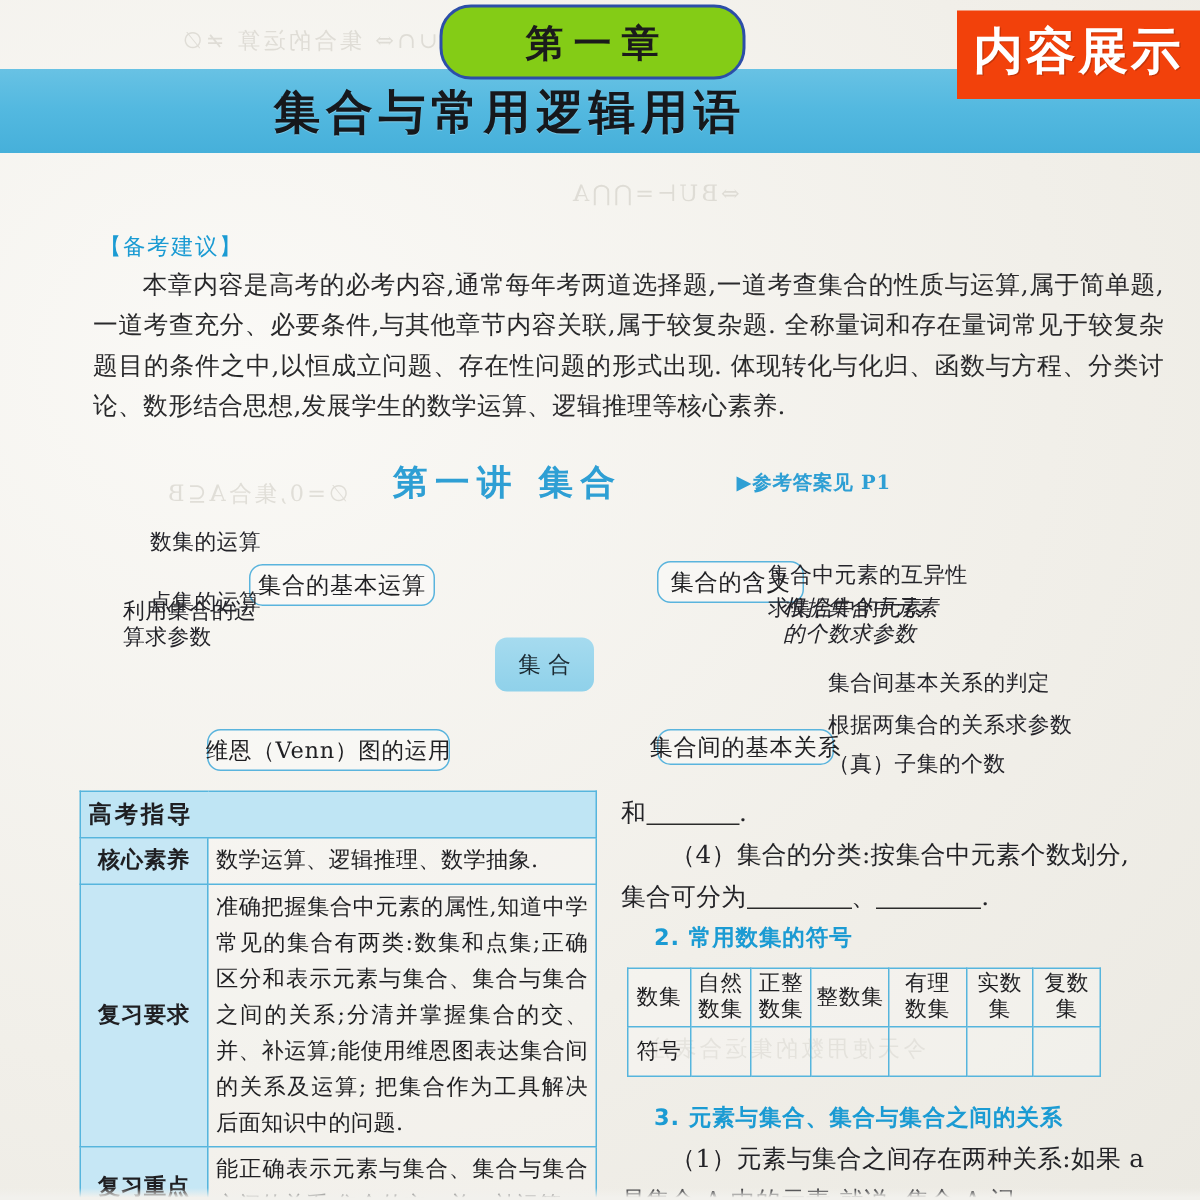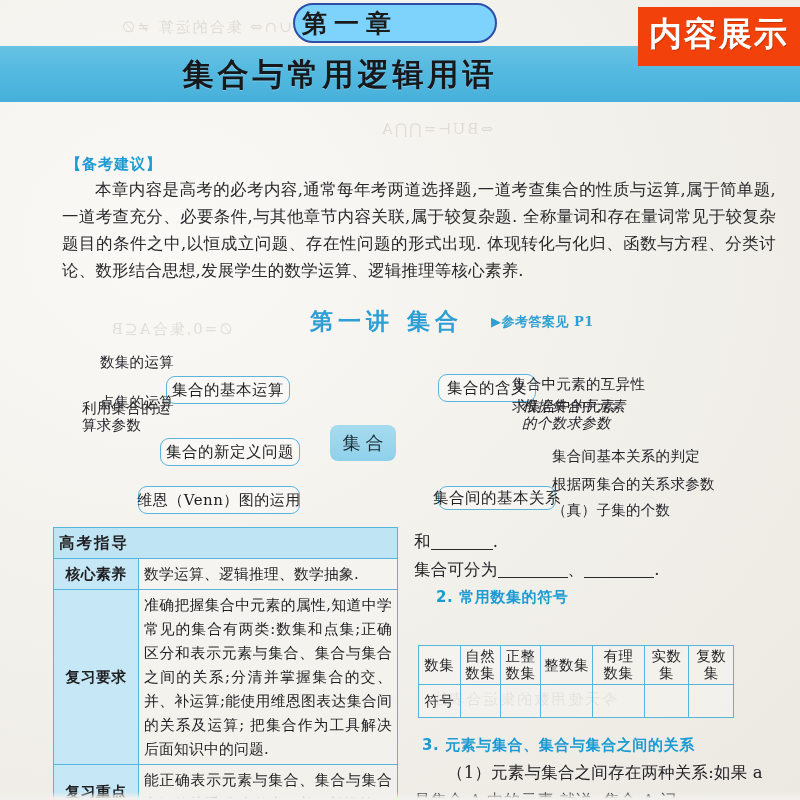--- a/index.html
+++ b/index.html
@@ -17,23 +17,23 @@
   }
   
   .bleed{
     position:absolute;color:#c9c6bd;opacity:.5;
     font-size:15px;letter-spacing:2px;white-space:nowrap;
     transform:scaleX(-1);pointer-events:none;user-select:none;
   }
 
   
   .chapter-pill{
-    position:absolute;left:293px;top:3px;width:204px;height:40px;
-    border:2.5px solid #2c4ea8;border-radius:21px;background:#7dd3fc;
-    display:flex;align-items:center;justify-content:flex-start;
+    position:absolute;left:293px;top:3px;width:204px;height:50px;
+    border:2.5px solid #2c4ea8;border-radius:21px;background:#84cc16;
+    display:flex;align-items:center;justify-content:center;
     box-sizing:border-box;z-index:6;
   }
   .chapter-pill span{
     font-family:"DejaVu Sans","Liberation Sans",sans-serif;
     font-weight:bold;font-size:25px;color:#1b1b1b;letter-spacing:7px;
     text-indent:7px;
   }
   .blue-band{
     position:absolute;left:0;top:46px;width:800px;height:56px;
     background:linear-gradient(180deg,#68c2e4 0%,#54b9e0 45%,#46b0da 100%);
@@ -56,52 +56,52 @@
   .badge span{
     font-family:"DejaVu Sans","Liberation Sans",sans-serif;
     font-weight:bold;font-size:33px;color:#fff;letter-spacing:2px;
     text-shadow:1px 1px 0 rgba(0,0,0,.18);
   }
 
   
   .intro-label{
     position:absolute;left:66px;top:155px;z-index:4;
     font-family:"DejaVu Sans","Liberation Sans",sans-serif;
-    font-weight:bold;font-size:15px;color:#1b9bd3;letter-spacing:1px;
+    font-weight:normal;font-size:15px;color:#1b9bd3;letter-spacing:1px;
   }
   .intro-body{
     position:absolute;left:62px;top:176px;width:714px;z-index:4;
     font-size:16.5px;line-height:27px;color:#29292b;
     text-align:justify;text-indent:33px;letter-spacing:.2px;
   }
 
   
   .lec-title{
     position:absolute;left:262px;top:306px;z-index:4;
     font-family:"DejaVu Sans","Liberation Sans",sans-serif;
-    font-weight:bold;font-size:23px;color:#2e9fd4;letter-spacing:5px;margin-left:48px;
+    font-weight:bold;font-size:23px;color:#2e9fd4;letter-spacing:5px;
   }
   .lec-ref{
     position:absolute;left:466px;top:313px;z-index:4;
     font-size:13px;font-weight:bold;color:#2e9fd4;letter-spacing:.5px;padding-left:25px;
   }
 
   
   #mindmap{position:absolute;left:0;top:330px;width:800px;height:205px;z-index:4;}
   .mm-node{
     position:absolute;box-sizing:border-box;
     border:1.6px solid #5ab4dd;border-radius:9px;background:rgba(255,255,255,.35);
     display:flex;align-items:center;justify-content:center;
     font-size:15.5px;color:#1f1f22;white-space:nowrap;letter-spacing:.5px;
   }
   .mm-center{
     position:absolute;box-sizing:border-box;border-radius:8px;
     background:linear-gradient(180deg,#a6dbef 0%,#8fd1ea 100%);
     display:flex;align-items:center;justify-content:center;
-    font-size:18px;color:#1b2a33;letter-spacing:5px;text-indent:5px;
+    font-size:15px;color:#1b2a33;letter-spacing:5px;text-indent:5px;
   }
   .mm-leaf{
     position:absolute;font-size:14.5px;color:#24242a;
     white-space:nowrap;letter-spacing:.3px;line-height:17px;
   }
 
   
   .gk-table{
     position:absolute;left:53px;top:527px;width:345px;z-index:4;
     border-collapse:collapse;
@@ -205,21 +205,20 @@
       <path d="M570,477 Q570,472 576,472 L678,472"></path>
       <path d="M570,500 L690,500"></path>
       <path d="M570,477 L570,524"></path>
       <path d="M570,524 L660,524"></path>
     </g>
   </svg>
 
   <div class="mm-center" style="left:330px;top:425px;width:66px;height:36px;transform:translateY(-330px);">集合</div>
 
   <div class="mm-node" style="left:166px;top:46px;width:124px;height:28px;">集合的基本运算</div>
-  <div class="mm-node" style="left:160px;top:108px;width:140px;height:28px;">集合的新定义问题</div>
   <div class="mm-node" style="left:138px;top:156px;width:162px;height:28px;font-size:15px;">维恩（Venn）图的运用</div>
 
   <div class="mm-leaf" style="left:100px;top:24px;">数集的运算</div>
   <div class="mm-leaf" style="left:100px;top:64px;">点集的运算</div>
   <div class="mm-leaf" style="left:82px;top:70px;white-space:pre;">利用集合的运
 算求参数</div>
 
   <div class="mm-node" style="left:438px;top:44px;width:98px;height:28px;">集合的含义</div>
   <div class="mm-node" style="left:438px;top:156px;width:118px;height:24px;">集合间的基本关系</div>
 
@@ -251,20 +250,21 @@
     <td class="gk-val">能正确表示元素与集合、集合与集合之间的关系;集合的交、并、补运算.</td>
   </tr>
 
 </tbody>
   </table>
 
 <div class="rc" style="top:528px;">
   <div class="rc-p">
     <span>和</span><span class="blank" style="width:62px"></span><span>.</span>
   </div>
+  <div class="rc-p rc-indent">（4）集合的分类:按集合中元素个数划分,</div>
   <div class="rc-p">
     <span>集合可分为</span><span class="blank" style="width:70px"></span><span>、</span><span class="blank" style="width:70px"></span><span>.</span>
   </div>
   <div class="rc-h" style="margin-top:4px;">2. 常用数集的符号</div>
 </div>
 
 <table class="num-table">
   <tbody>
       <tr>
     <td style="width:48px;">数集</td>
@@ -284,18 +284,18 @@
     <td></td>
     <td></td>
     <td></td>
     <td></td>
     <td></td>
   </tr>
 </tbody>
   </table>
 
 <div class="rc" style="top:736px;">
-  <div class="rc-h" style="margin-left:8px;">3. 元素与集合、集合与集合之间的关系</div>
+  <div class="rc-h" style="margin-left:22px;">3. 元素与集合、集合与集合之间的关系</div>
   <div class="rc-p rc-indent" style="margin-top:4px;">（1）元素与集合之间存在两种关系:如果 a</div>
   <div class="rc-p">是集合 A 中的元素,就说            ,集合 A,记</div>
 </div>
 
 <div class="clip-bottom"></div>
 
 </body></html>

